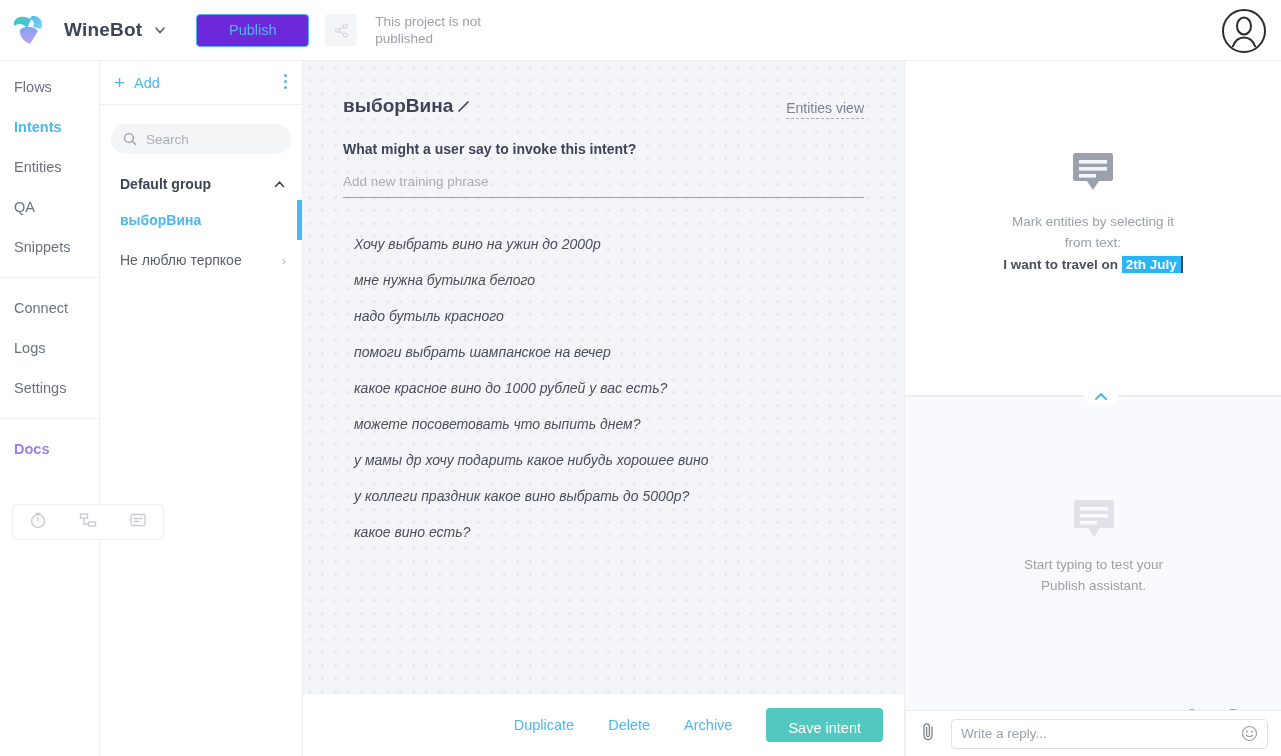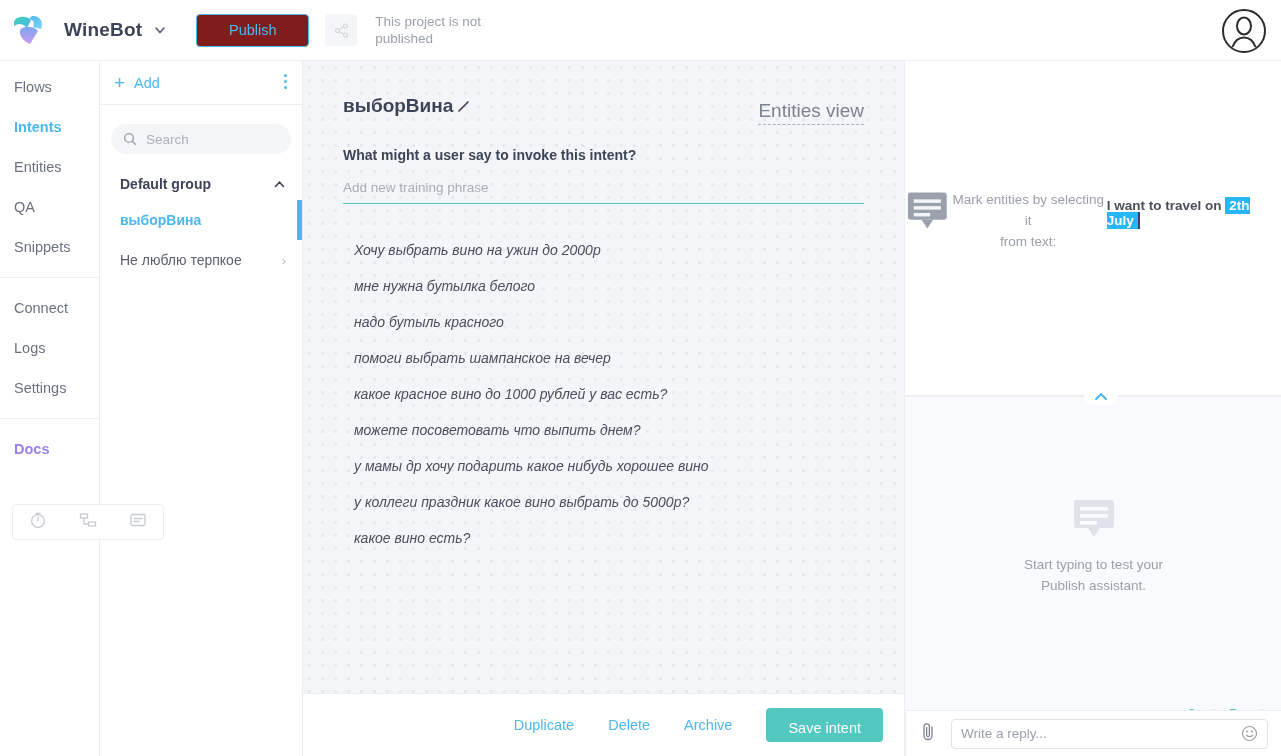--- a/index.html
+++ b/index.html
@@ -18,21 +18,21 @@
   }
   .logo { margin-left: 10px; width: 40px; height: 40px; display: block; }
   .brand-name {
     margin-left: 14px; font-size: 19px; font-weight: bold; color: #3d4457;
     letter-spacing: .2px;
   }
   .brand-caret { margin-left: 11px; color: #6d7governs; }
   .caret-svg { display: block; }
   .publish-btn {
     margin-left: 29px; width: 113px; height: 33px; border: 1px solid #4db8ef;
-    border-radius: 4px; background: #7f1d1d; color: #4db8ef; font-size: 14.5px;
+    border-radius: 4px; background: #6d28d9; color: #4db8ef; font-size: 14.5px;
     font-family: "Liberation Sans", sans-serif; cursor: pointer;
     display: flex; align-items: center; justify-content: center;
   }
   .share-btn {
     margin-left: 16px; width: 32px; height: 32px; border-radius: 4px;
     background: #f4f5f7; display: flex; align-items: center; justify-content: center;
     cursor: default;
   }
   .publish-status {
     margin-left: 18px; font-size: 13.5px; color: #9aa0ac; line-height: 17px;
@@ -98,21 +98,21 @@
     position: absolute; left: 303px; top: 61px; width: 601px; height: 695px;
     background-color: #f4f5f8;
     background-image: radial-gradient(#e7e9ef 1.6px, transparent 1.7px);
     background-size: 13px 13px;
     overflow: hidden;
   }
   .main-head { padding: 34px 40px 0 40px; display: flex; align-items: flex-start; }
   .intent-title { font-size: 19px; font-weight: bold; color: #3d4457; display: flex; align-items: center; }
   .pencil { margin-left: 2px; }
   .entities-view {
-    margin-left: auto; margin-top: 5px; font-size: 19px; color: #7c828f;
+    margin-left: auto; margin-top: 5px; font-size: 14px; color: #7c828f;
     border-bottom: 1px dashed #a9aeb8; cursor: pointer; padding-bottom: 2px;
   }
   .prompt-q { padding: 22px 40px 0 40px; font-size: 14px; font-weight: bold; color: #3d4457; }
   .new-phrase-wrap { margin: 15px 40px 0 40px; border-bottom: 1.5px solid #53c8c0; }
   .new-phrase {
     width: 100%; border: 0; background: transparent; outline: none;
     font-size: 13.5px; color: #4a4f5c; padding-bottom: 8px;
     font-family: "Liberation Sans", sans-serif;
   }
   .new-phrase::placeholder { color: #a7acb6; }
@@ -132,21 +132,21 @@
     color: #fff; font-size: 14.5px; font-family: "Liberation Sans", sans-serif; cursor: pointer;
   }
 
   
   .right {
     position: absolute; left: 904px; top: 61px; width: 377px; height: 695px;
     background: #fff;
   }
   .right-top {
     position: relative; height: 334px; border-left: 1px solid #eceef2;
-    display: flex; flex-direction: row; align-items: center; justify-content: center;
+    display: flex; flex-direction: column; align-items: center; justify-content: center;
     padding-bottom: 34px;
   }
   .hint-text { font-size: 13.5px; color: #9aa0ac; text-align: center; line-height: 21px; margin-top: 18px; }
   .hint-example { font-size: 13.5px; font-weight: bold; color: #4a4f5c; margin-top: 4px; }
   .entity-chip {
     background: #29b6f6; color: #fff; padding: 1px 4px; border-right: 2px solid #3d4457;
   }
   .divider-wrap {
     position: absolute; left: 0; top: 334px; width: 377px; height: 2px; background: #eceef2;
   }

